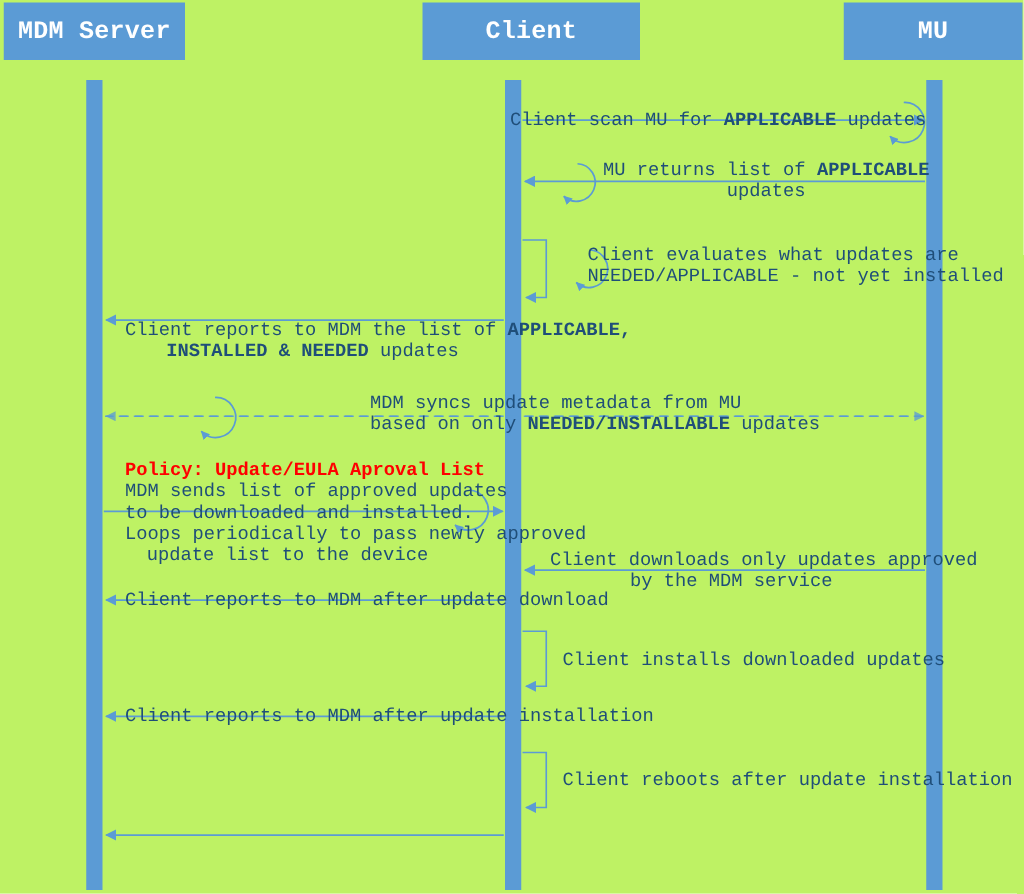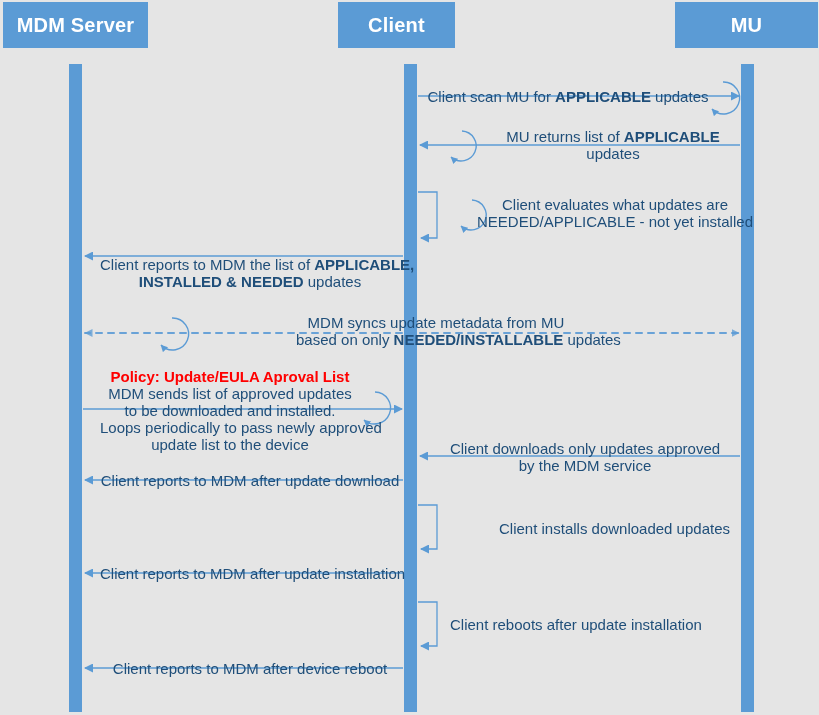--- a/index.html
+++ b/index.html
@@ -7,22 +7,23 @@
     padding: 0;
     background: #ffffff;
   }
   body {
     font-family: "Liberation Sans", sans-serif;
   }
   #canvas {
     position: relative;
     width: 819px;
     height: 715px;
-    background: #e5e5e5;
+    background: #bef264;
     overflow: hidden;
+    font-family: Liberation Mono, monospace;
   }
   .actor-box {
     position: absolute;
     background: #5B9BD5;
     color: #ffffff;
     font-weight: bold;
     display: flex;
     align-items: center;
     justify-content: center;
     letter-spacing: 0.2px;
@@ -49,21 +50,21 @@
   }
 </style>
 </head>
 <body>
 
 <div id="canvas">
 
   <div class="actor-box" style="left:3px; top:2px; width:145px; height:46px; font-size:20px;">
     <span>MDM Server</span>
   </div>
-  <div class="actor-box" style="left:338px; top:2px; width:117px; height:46px; font-size:20px;align-items:center;">
+  <div class="actor-box" style="left:338px; top:2px; width:174px; height:46px; font-size:20px;align-items:center;">
     <span>Client</span>
   </div>
   <div class="actor-box" style="left:675px; top:2px; width:143px; height:46px; font-size:20px;justify-content:center;">
     <span>MU</span>
   </div>
 
   <div class="lifeline" style="left:69px; top:64px; height:648px;"></div>
   <div class="lifeline" style="left:404px; top:64px; height:648px;"></div>
   <div class="lifeline" style="left:741px; top:64px; height:648px;"></div>
 
@@ -157,17 +158,14 @@
   </div>
 
   <div class="msg-label" style="left:100px; top:565px; width:300px;">
     <div><span>Client reports to MDM after update installation</span></div>
   </div>
 
   <div class="msg-label" style="left:450px; top:616px; width:280px; text-align:left;">
     <div><span>Client reboots after update installation</span></div>
   </div>
 
-  <div class="msg-label" style="left:100px; top:660px; width:300px;">
-    <div><span>Client reports to MDM after device reboot</span></div>
-  </div>
 
 </div>
 
 </body></html>

